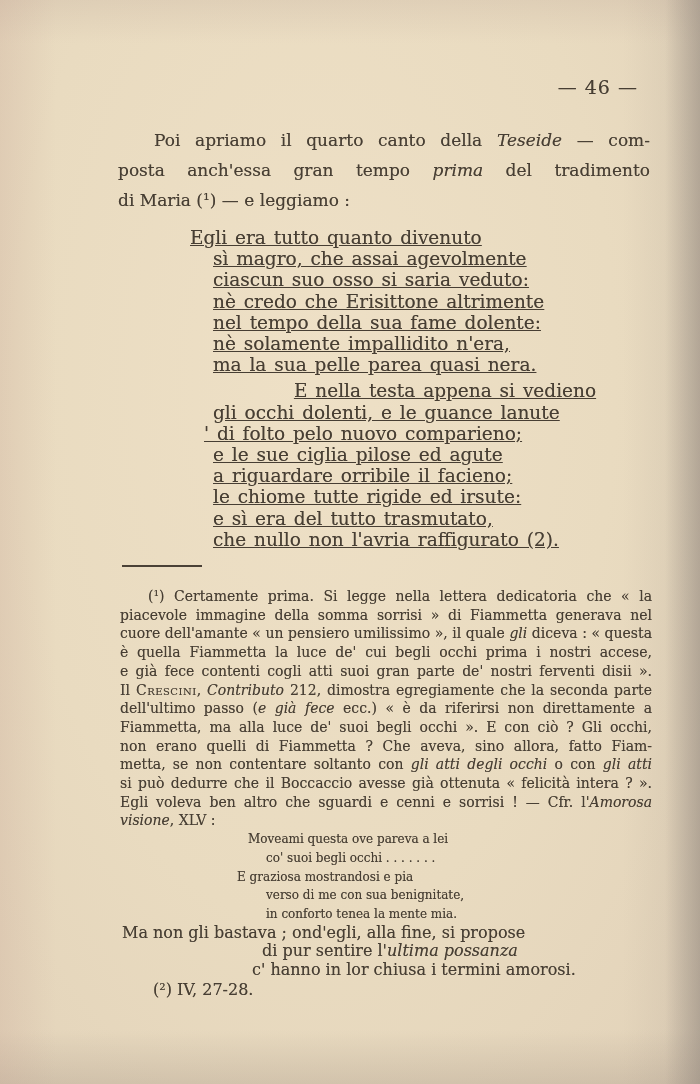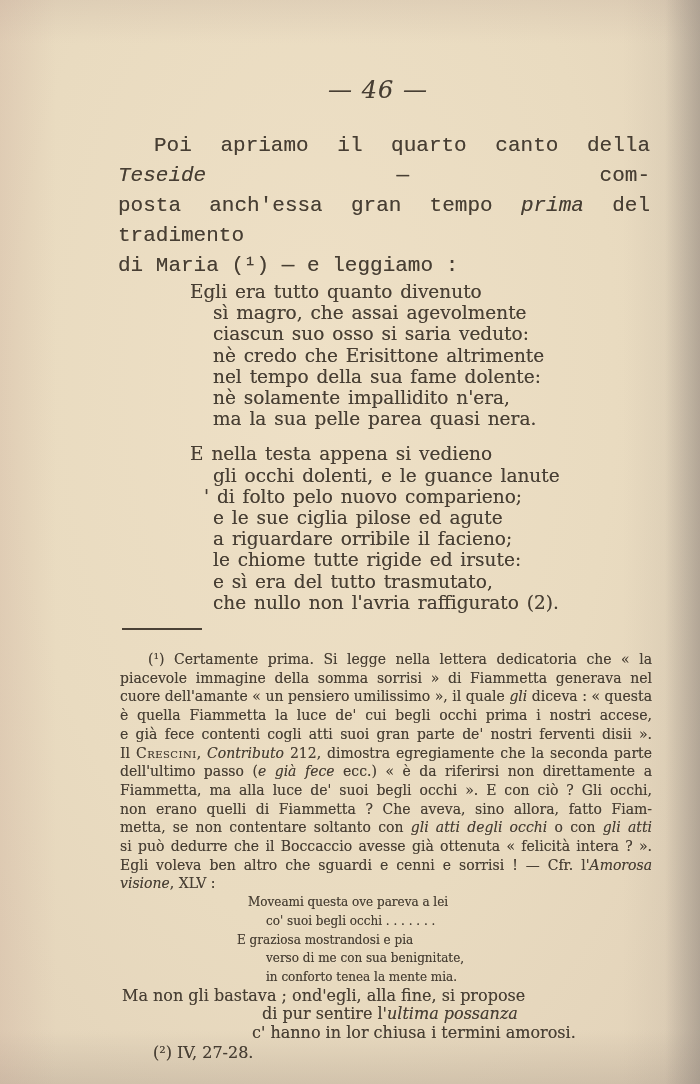--- a/index.html
+++ b/index.html
@@ -15,30 +15,30 @@
       linear-gradient(to right, rgba(200,168,152,0.28) 0%, rgba(200,168,152,0) 8%),
       linear-gradient(to bottom, rgba(185,162,148,0.22) 0%, rgba(185,162,148,0) 4%),
       linear-gradient(to top, rgba(162,146,131,0.30) 0%, rgba(162,146,131,0) 5%),
       radial-gradient(ellipse at 45% 35%, #eee0c6 0%, var(--paper,#e9dbc0) 55%, #e2d2b9 100%);
   }
   .page *{text-shadow:0 0 0.6px rgba(70,62,51,0.55);}
   .it{font-style:italic;}
   .sc{font-variant:small-caps;letter-spacing:0.5px;}
   .pagenum{
     margin:76px 0 0 118px;width:520px;
-    text-align:center;font-size:24px;letter-spacing:1px;font-style:italic;
+    text-align:right;font-size:19px;letter-spacing:1px;
   }
-  .intro{margin:27px 50px 0 118px;width:532px;font-size:21px;line-height:30px;font-family:Liberation Mono, monospace;}
+  .intro{margin:27px 50px 12px 118px;width:532px;font-size:17px;line-height:30px;}
   .j{text-align:justify;text-align-last:justify;}
   .indent1{text-indent:36px;}
   .poem{margin:0 0 0 190px;font-size:18.5px;line-height:21.2px;word-spacing:2px;}
-  .poem .line{padding-left:23px;white-space:nowrap;}
+  .poem .line{padding-left:23px;white-space:nowrap;text-decoration:underline;}
   .poem .line.flush{padding-left:0;}
   .poem .line.half{padding-left:14px;}
-  .poem .line.stanza{margin-top:14px;}
+  .poem .line.stanza{margin-top:5px;text-align:center;}
   .fnrule{margin:15px 0 0 122px;width:80px;height:2px;background:#4a4136;border:0;}
   .fn{margin:20px 48px 0 120px;width:532px;font-size:14px;line-height:18.7px;}
   .fn .indent{text-indent:28px;}
   .fnverse{margin:0 0 0 120px;font-size:12px;line-height:18.7px;}
   .fnverse .line{white-space:nowrap;}
   .closing{margin:0 0 0 120px;font-size:16px;line-height:18.7px;}
   .closing .line{white-space:nowrap;}
   .ref{margin-top:1px;}
 </style>
 </head>

